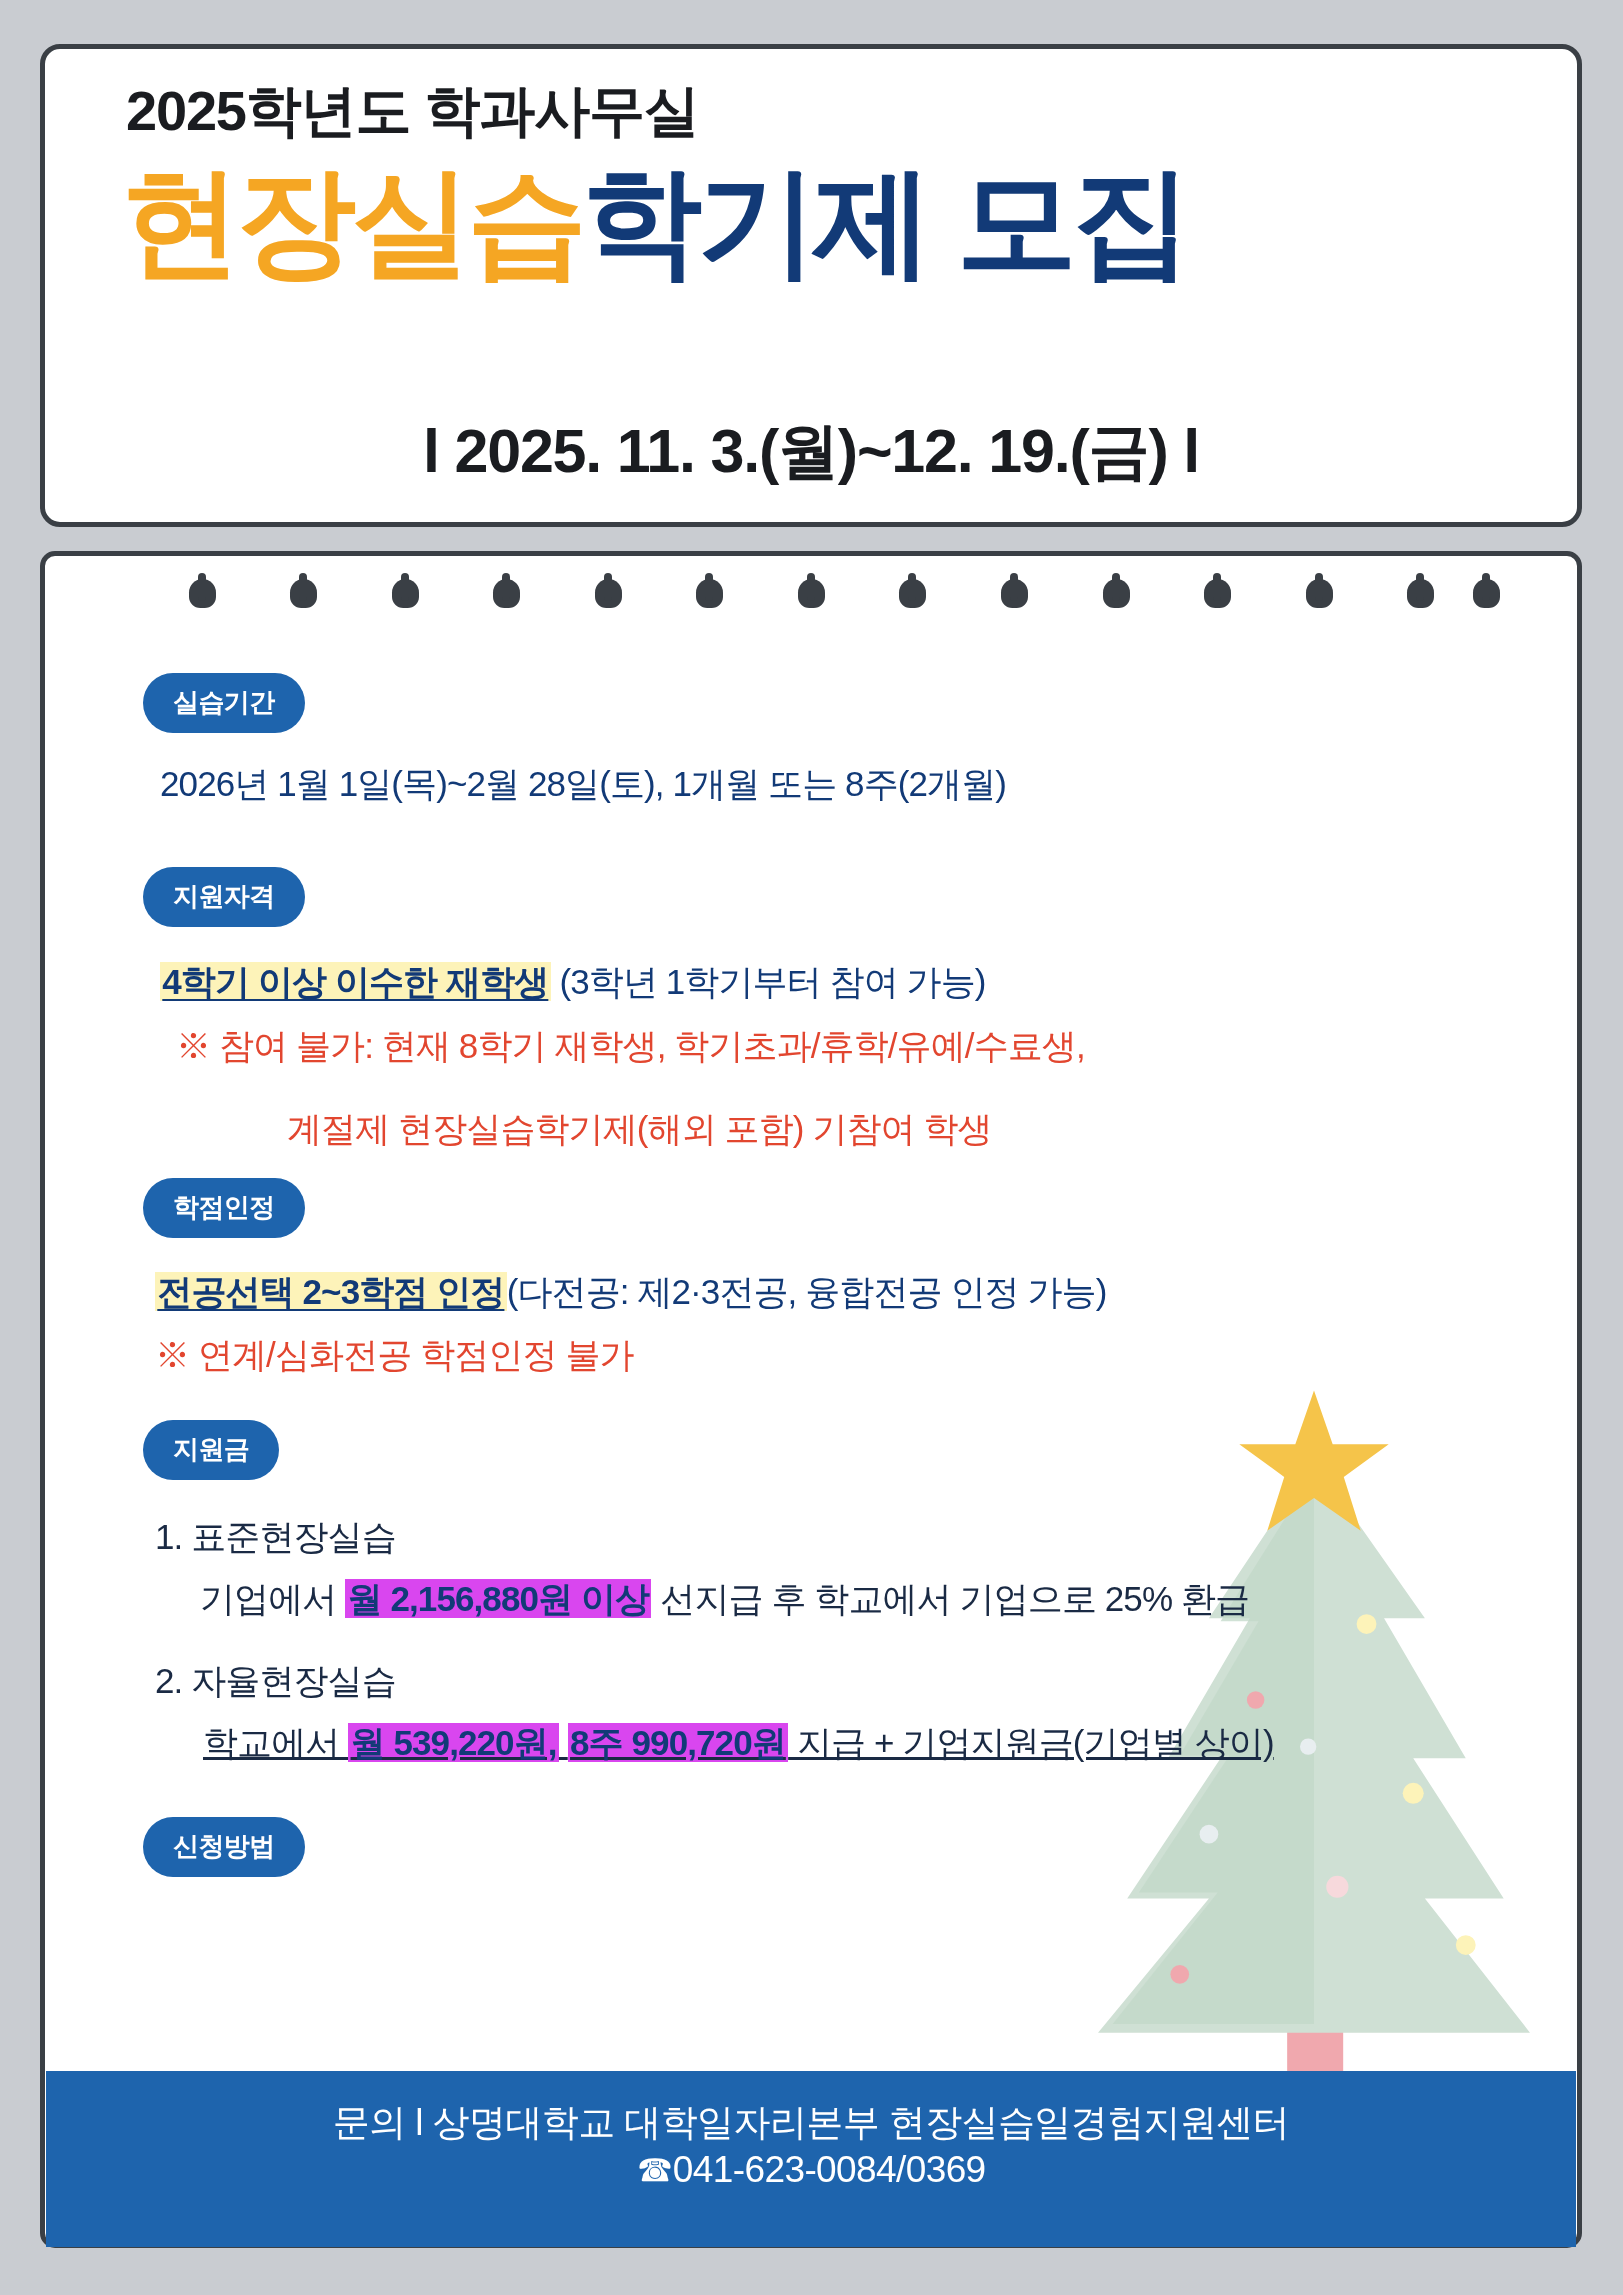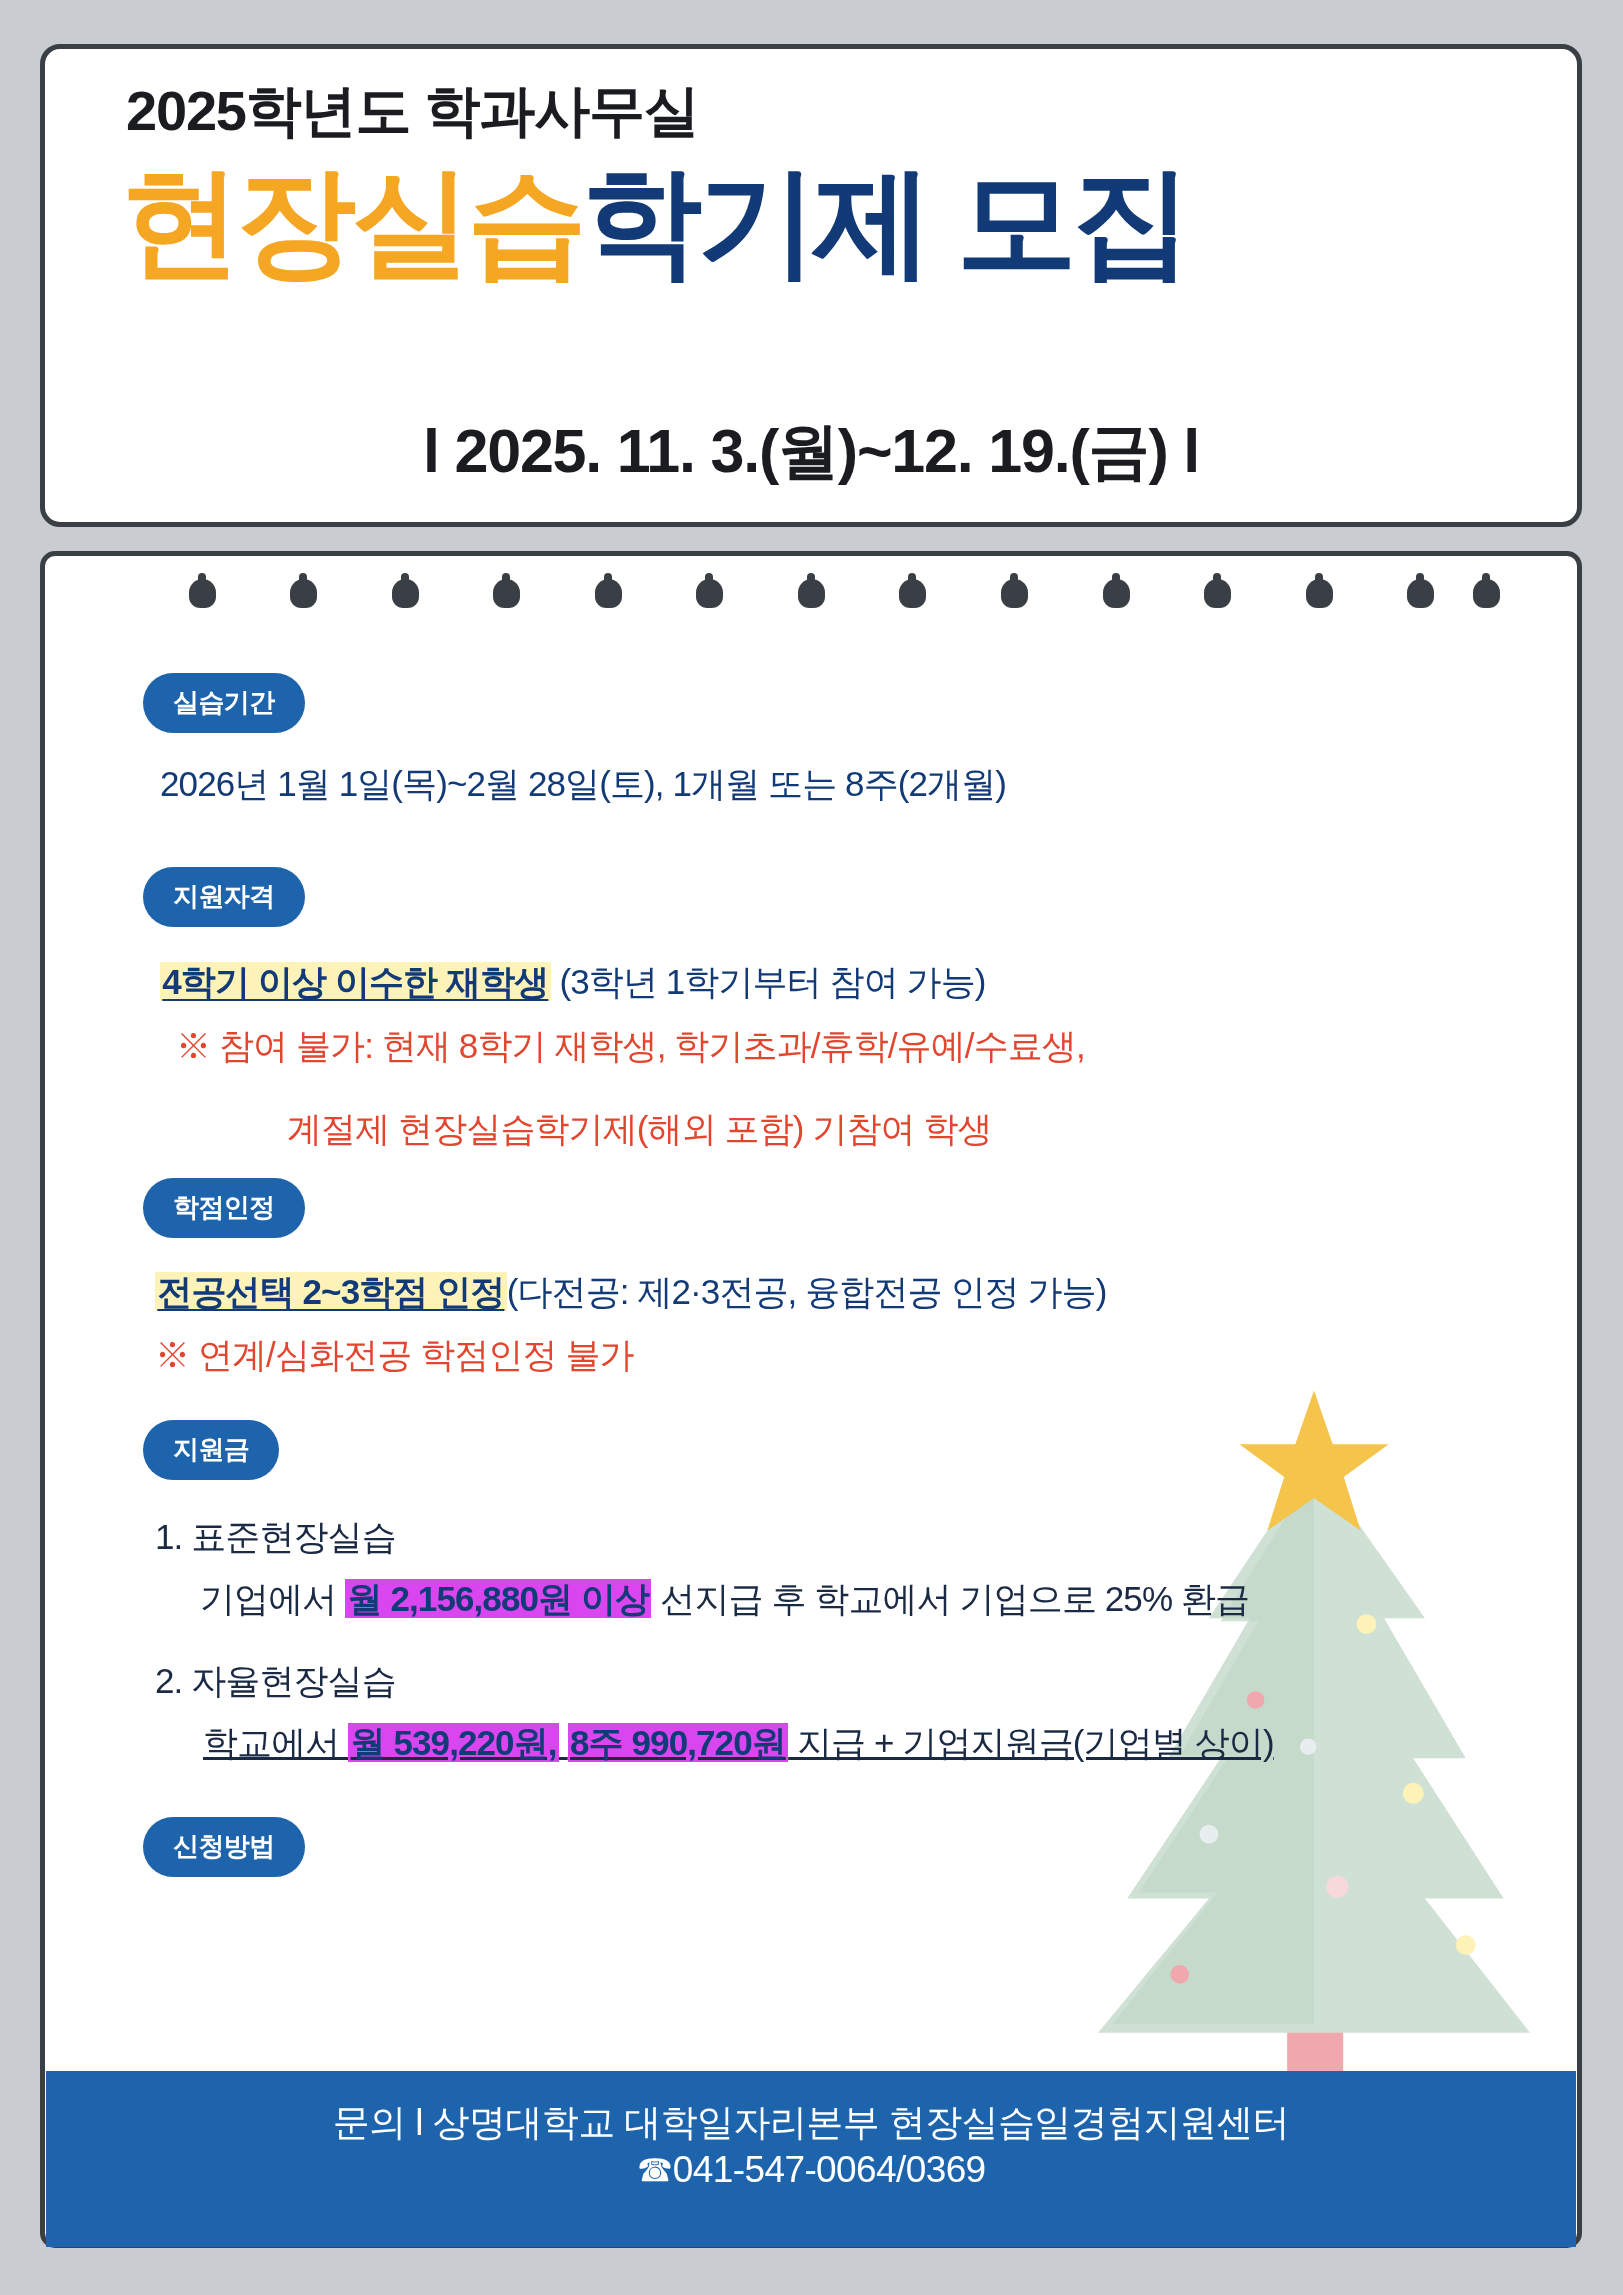--- a/index.html
+++ b/index.html
@@ -295,17 +295,17 @@
         <span>학교에서 </span><span class="hlonly">월 539,220원,</span><span> </span><span class="hlonly">8주 990,720원</span><span> 지급 + 기업지원금(기업별 상이)</span>
       </div>
 
       <div class="pill" style="left:98px; top:1261px;">신청방법</div>
 
     </div>
   </div>
 
   <div class="footer">
     <div class="footer-line">문의  l  상명대학교 대학일자리본부 현장실습일경험지원센터</div>
-    <div class="footer-line">☎041-547-0064/0369</div>
+    <div class="footer-line">☎041-623-0084/0369</div>
   </div>
 
 </div>
 
 
 </body></html>

